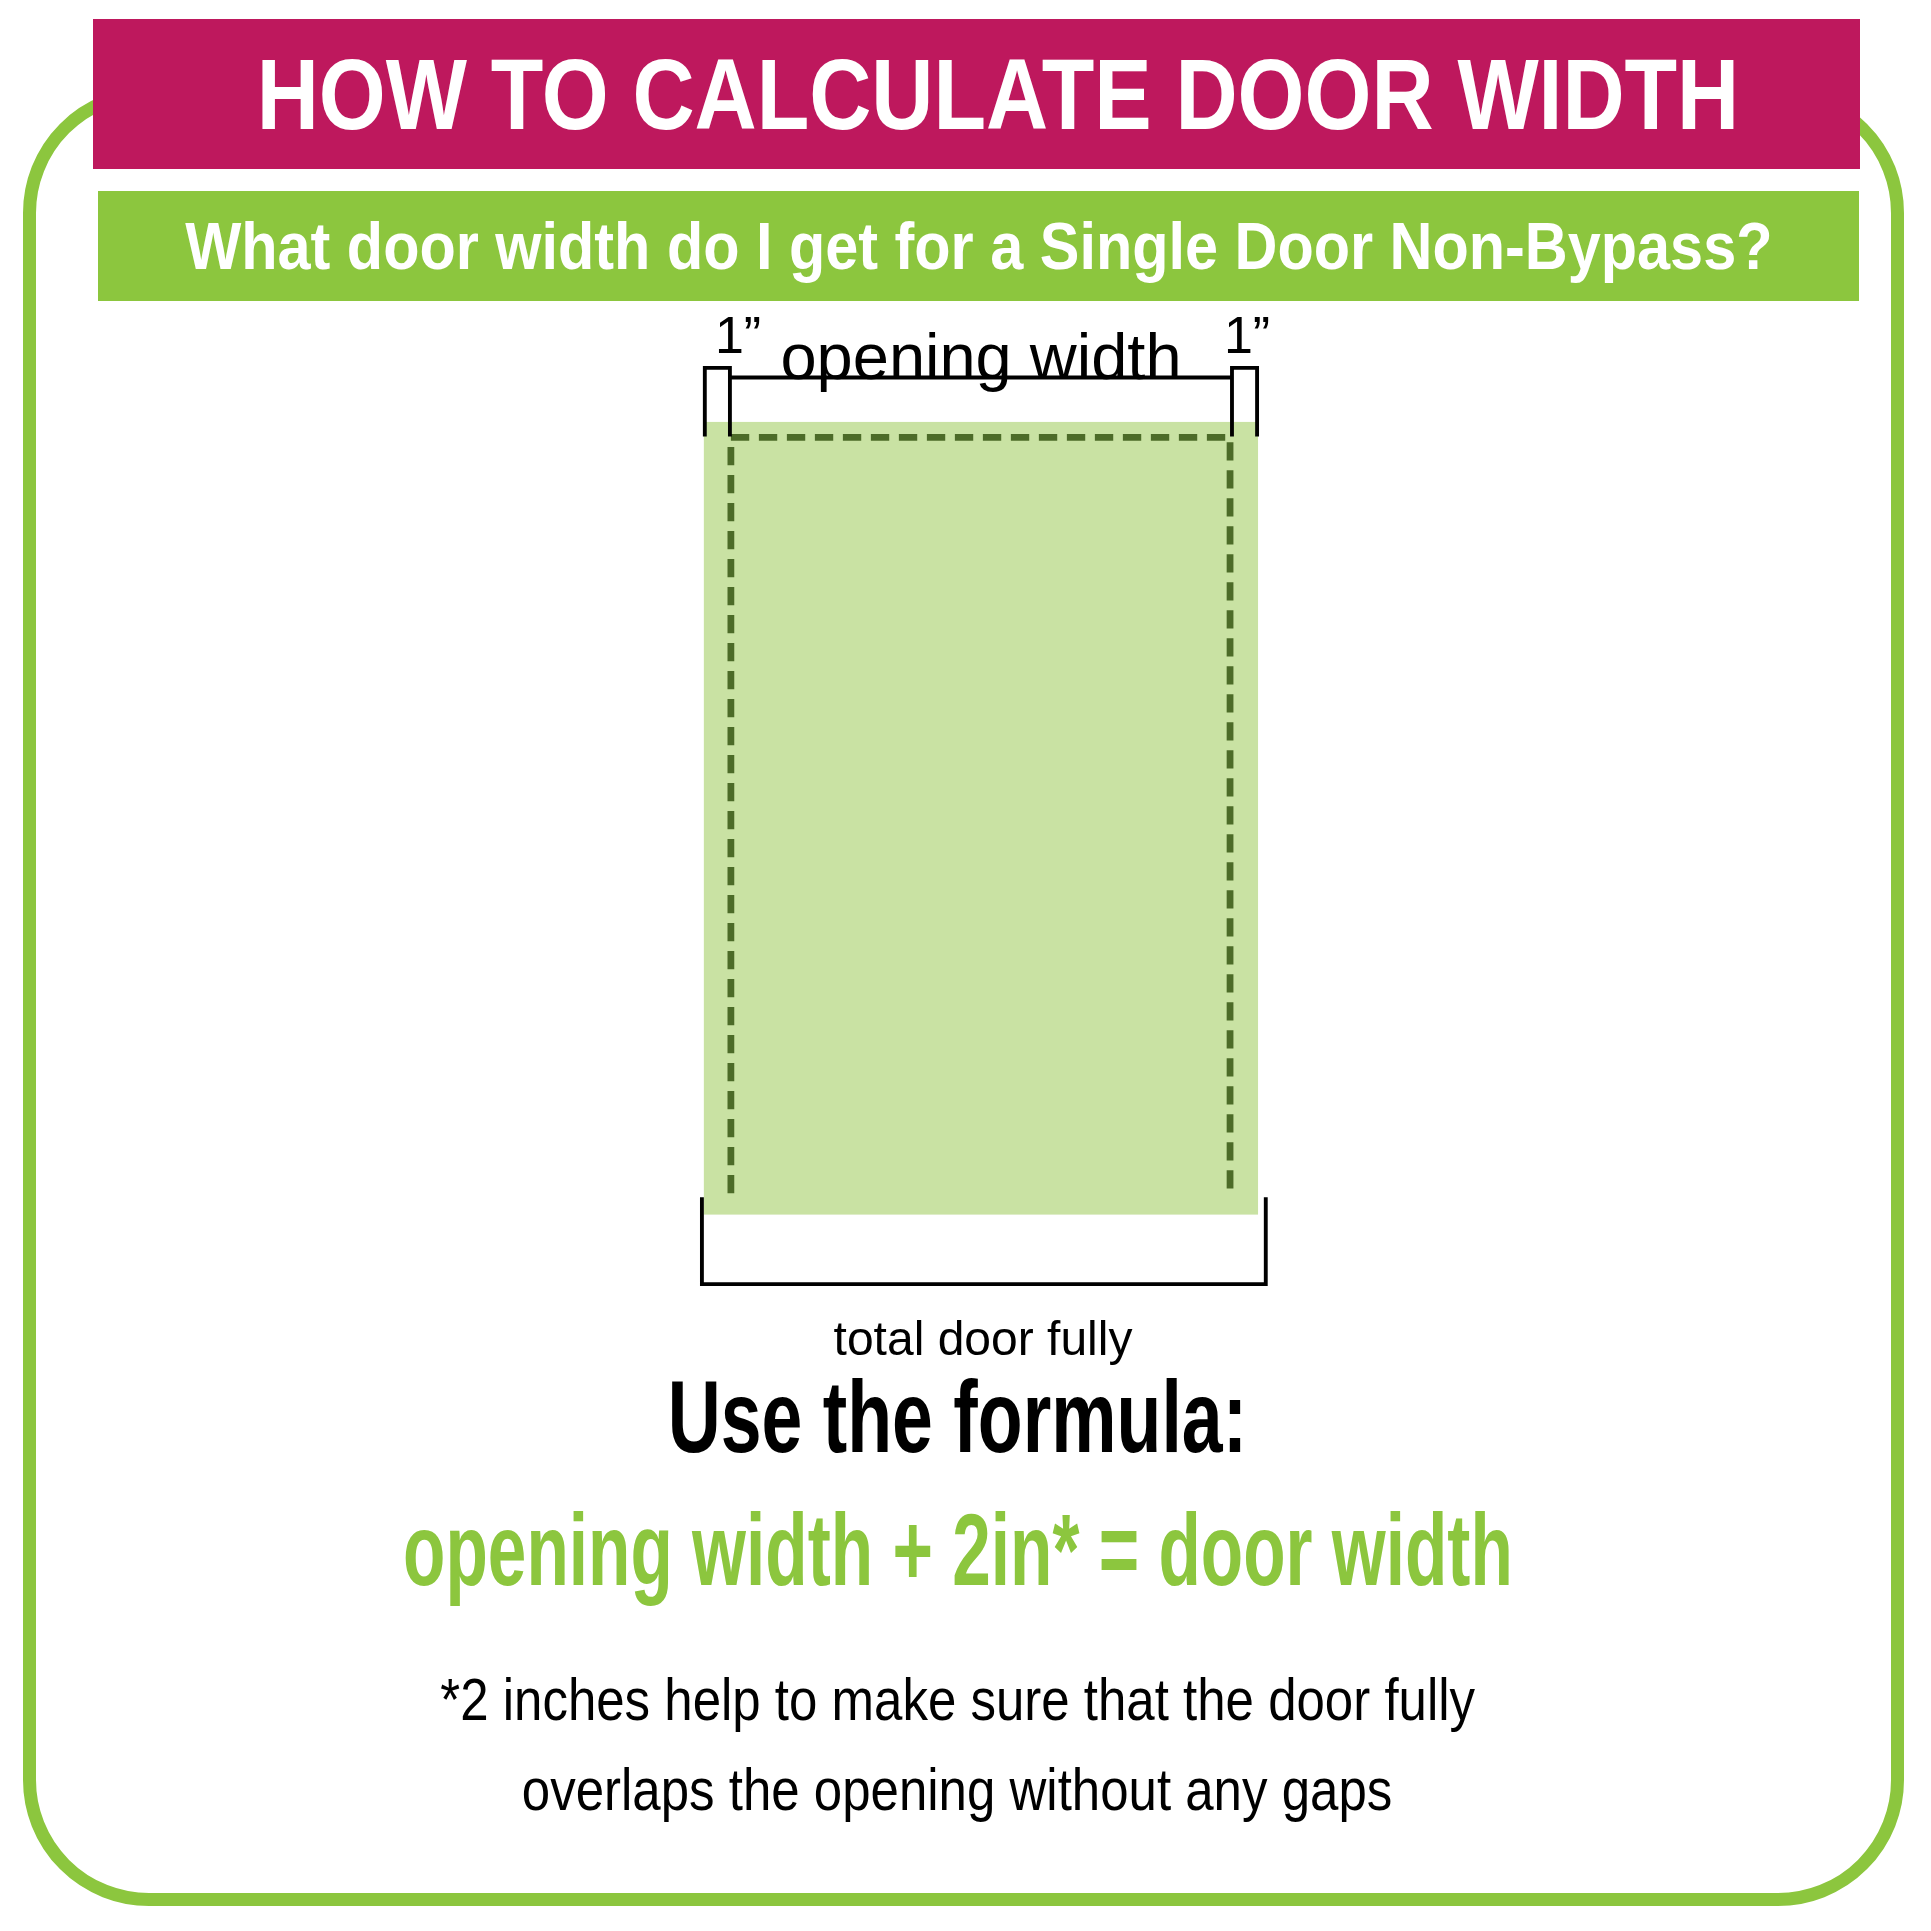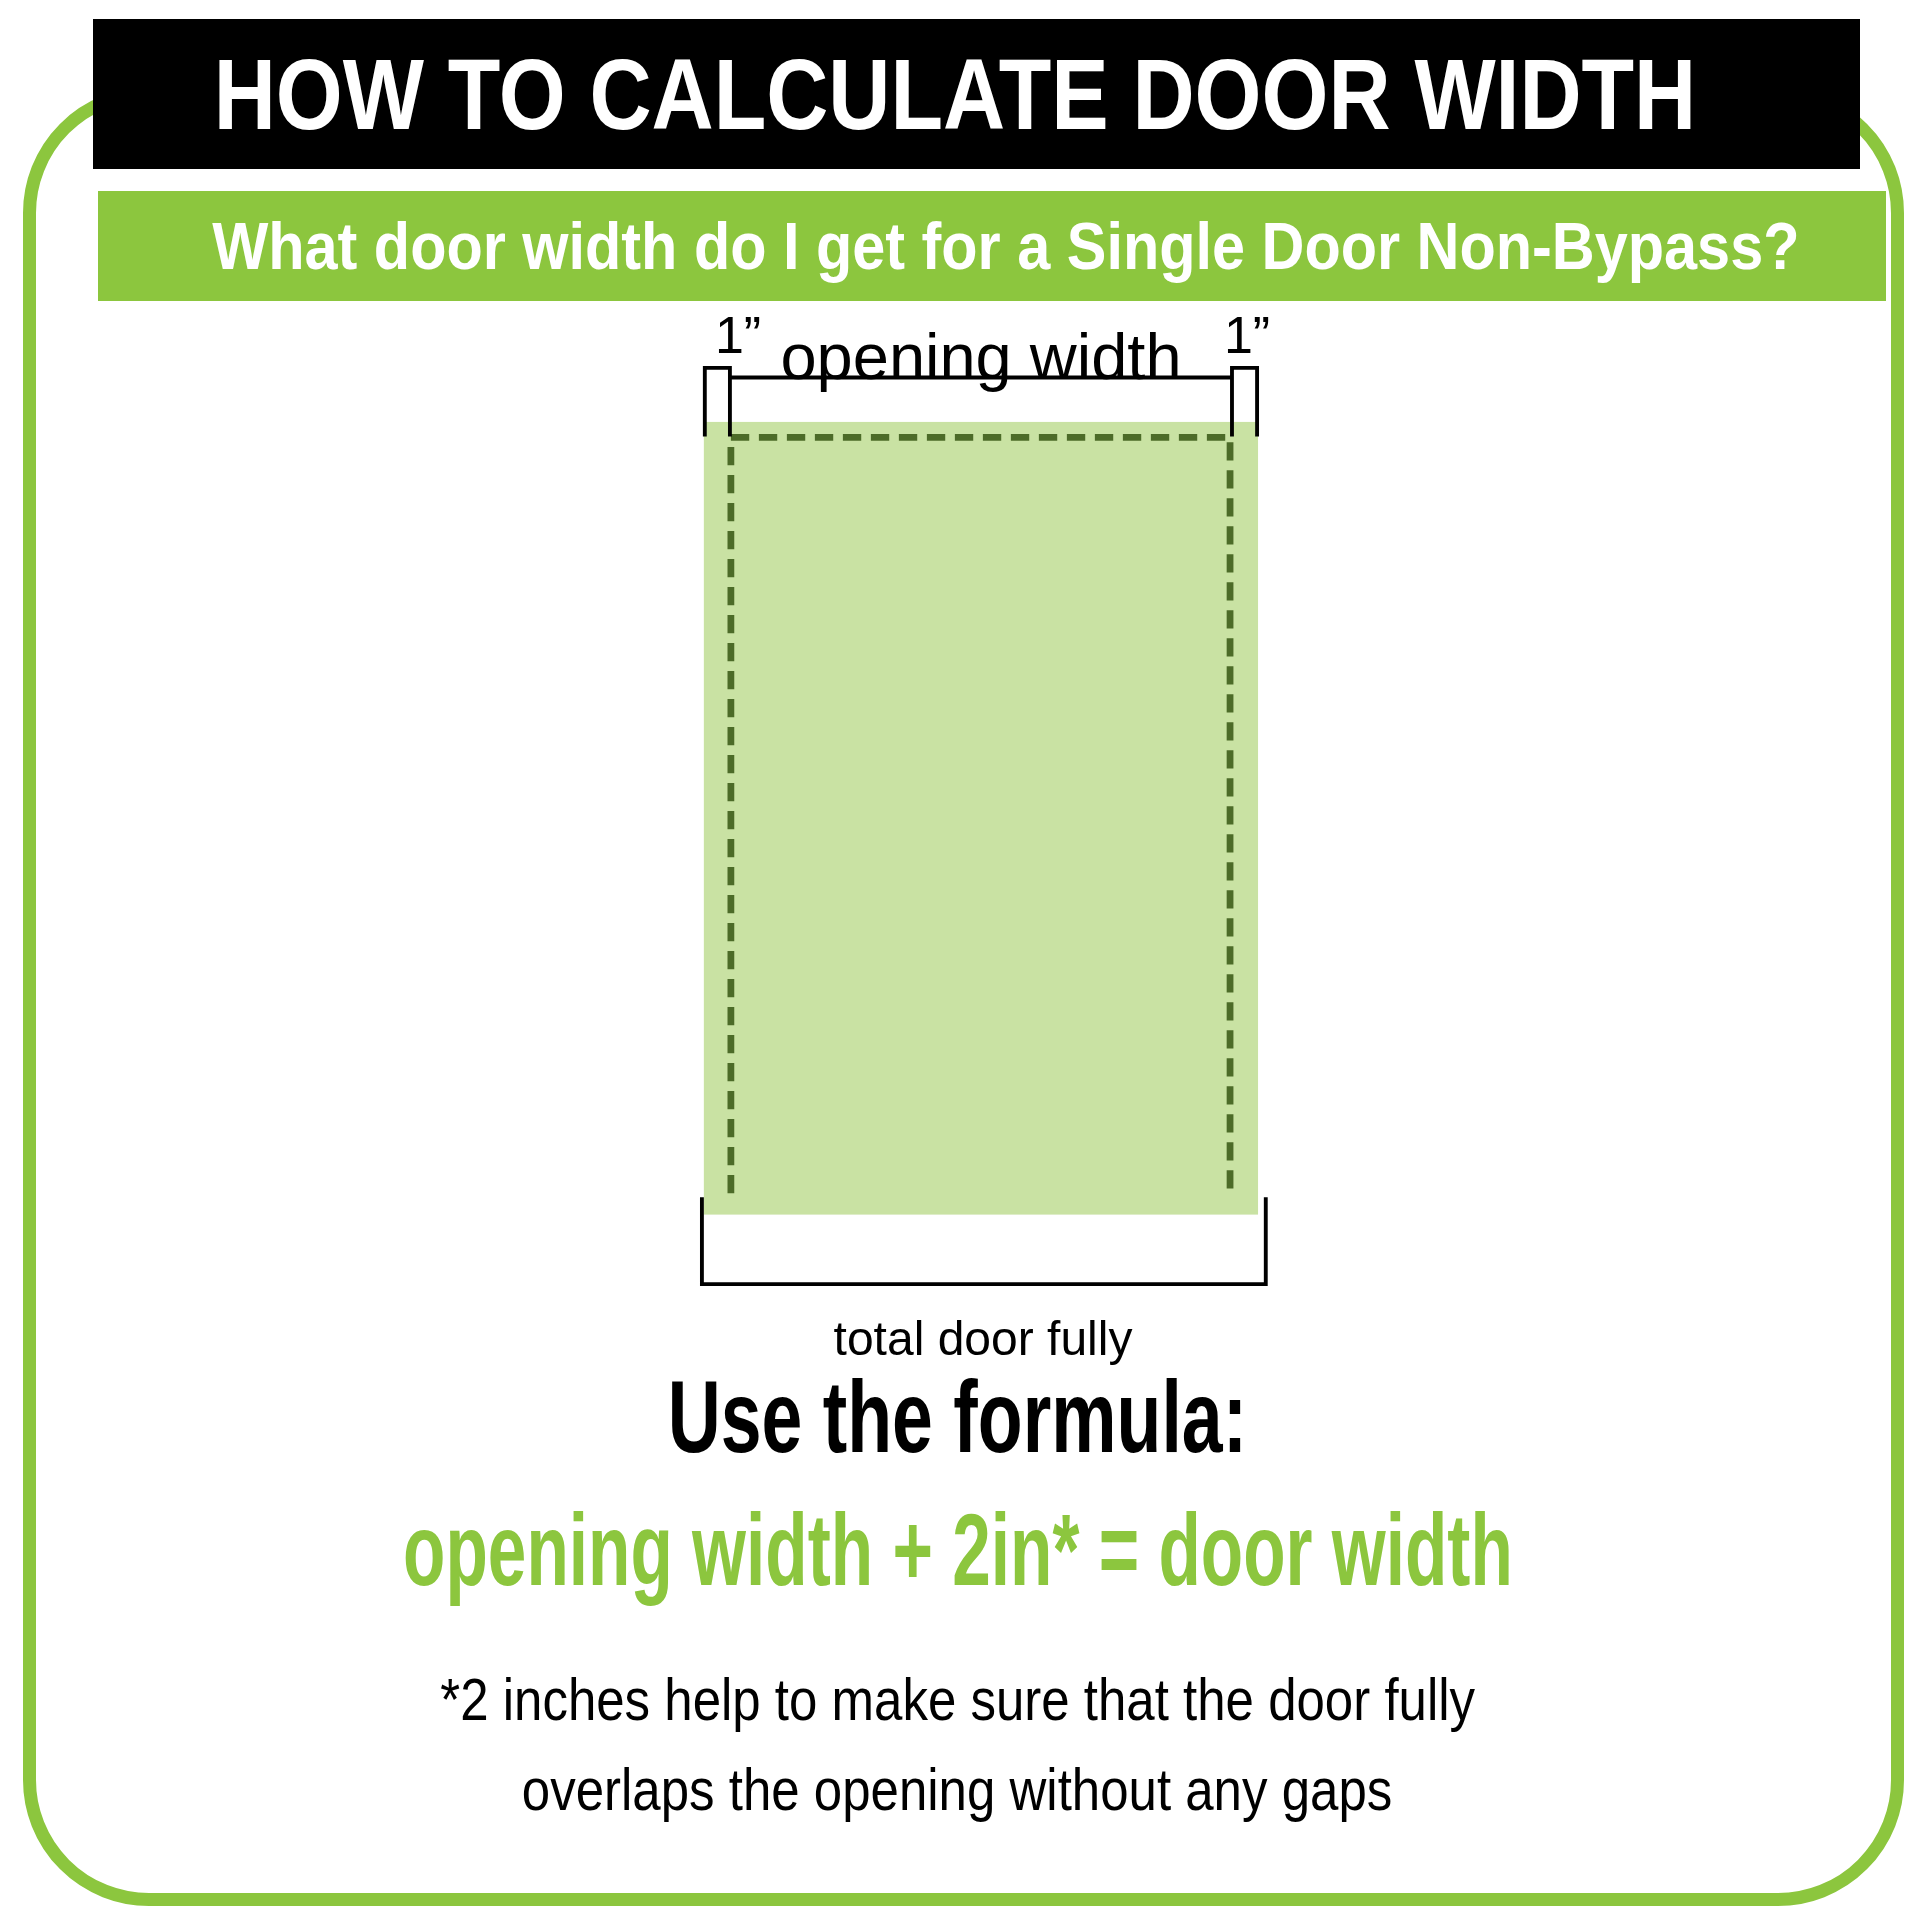--- a/index.html
+++ b/index.html
@@ -24,38 +24,38 @@
     border: 13.5px solid #8cc63e;
     border-radius: 126px;
     box-sizing: border-box;
     background: transparent;
   }
 
   
   #header-bar {
     left: 93px; top: 19.3px;
     width: 1767px; height: 150px;
-    background: #000000;
-    display: flex; align-items: center; justify-content: flex-start;
+    background: #be185d;
+    display: flex; align-items: center; justify-content: flex-end;
   }
   #header-bar .title-text {
     color: #ffffff;
     font-size: 100px;
     font-weight: 700;
     white-space: nowrap;
     transform: scaleX(0.86);
     letter-spacing: 0px;
   }
 
   
   #subtitle-bar {
     left: 98px; top: 191px;
     width: 1761px; height: 110px;
     background: #8cc63e;
-    display: flex; align-items: center; justify-content: center; padding-left: 27px;
+    display: flex; align-items: center; justify-content: center;
   }
   #subtitle-bar .subtitle-text {
     color: #ffffff;
     font-size: 66px;
     font-weight: 700;
     white-space: nowrap;
     transform: scaleX(0.9);
   }
 
   

